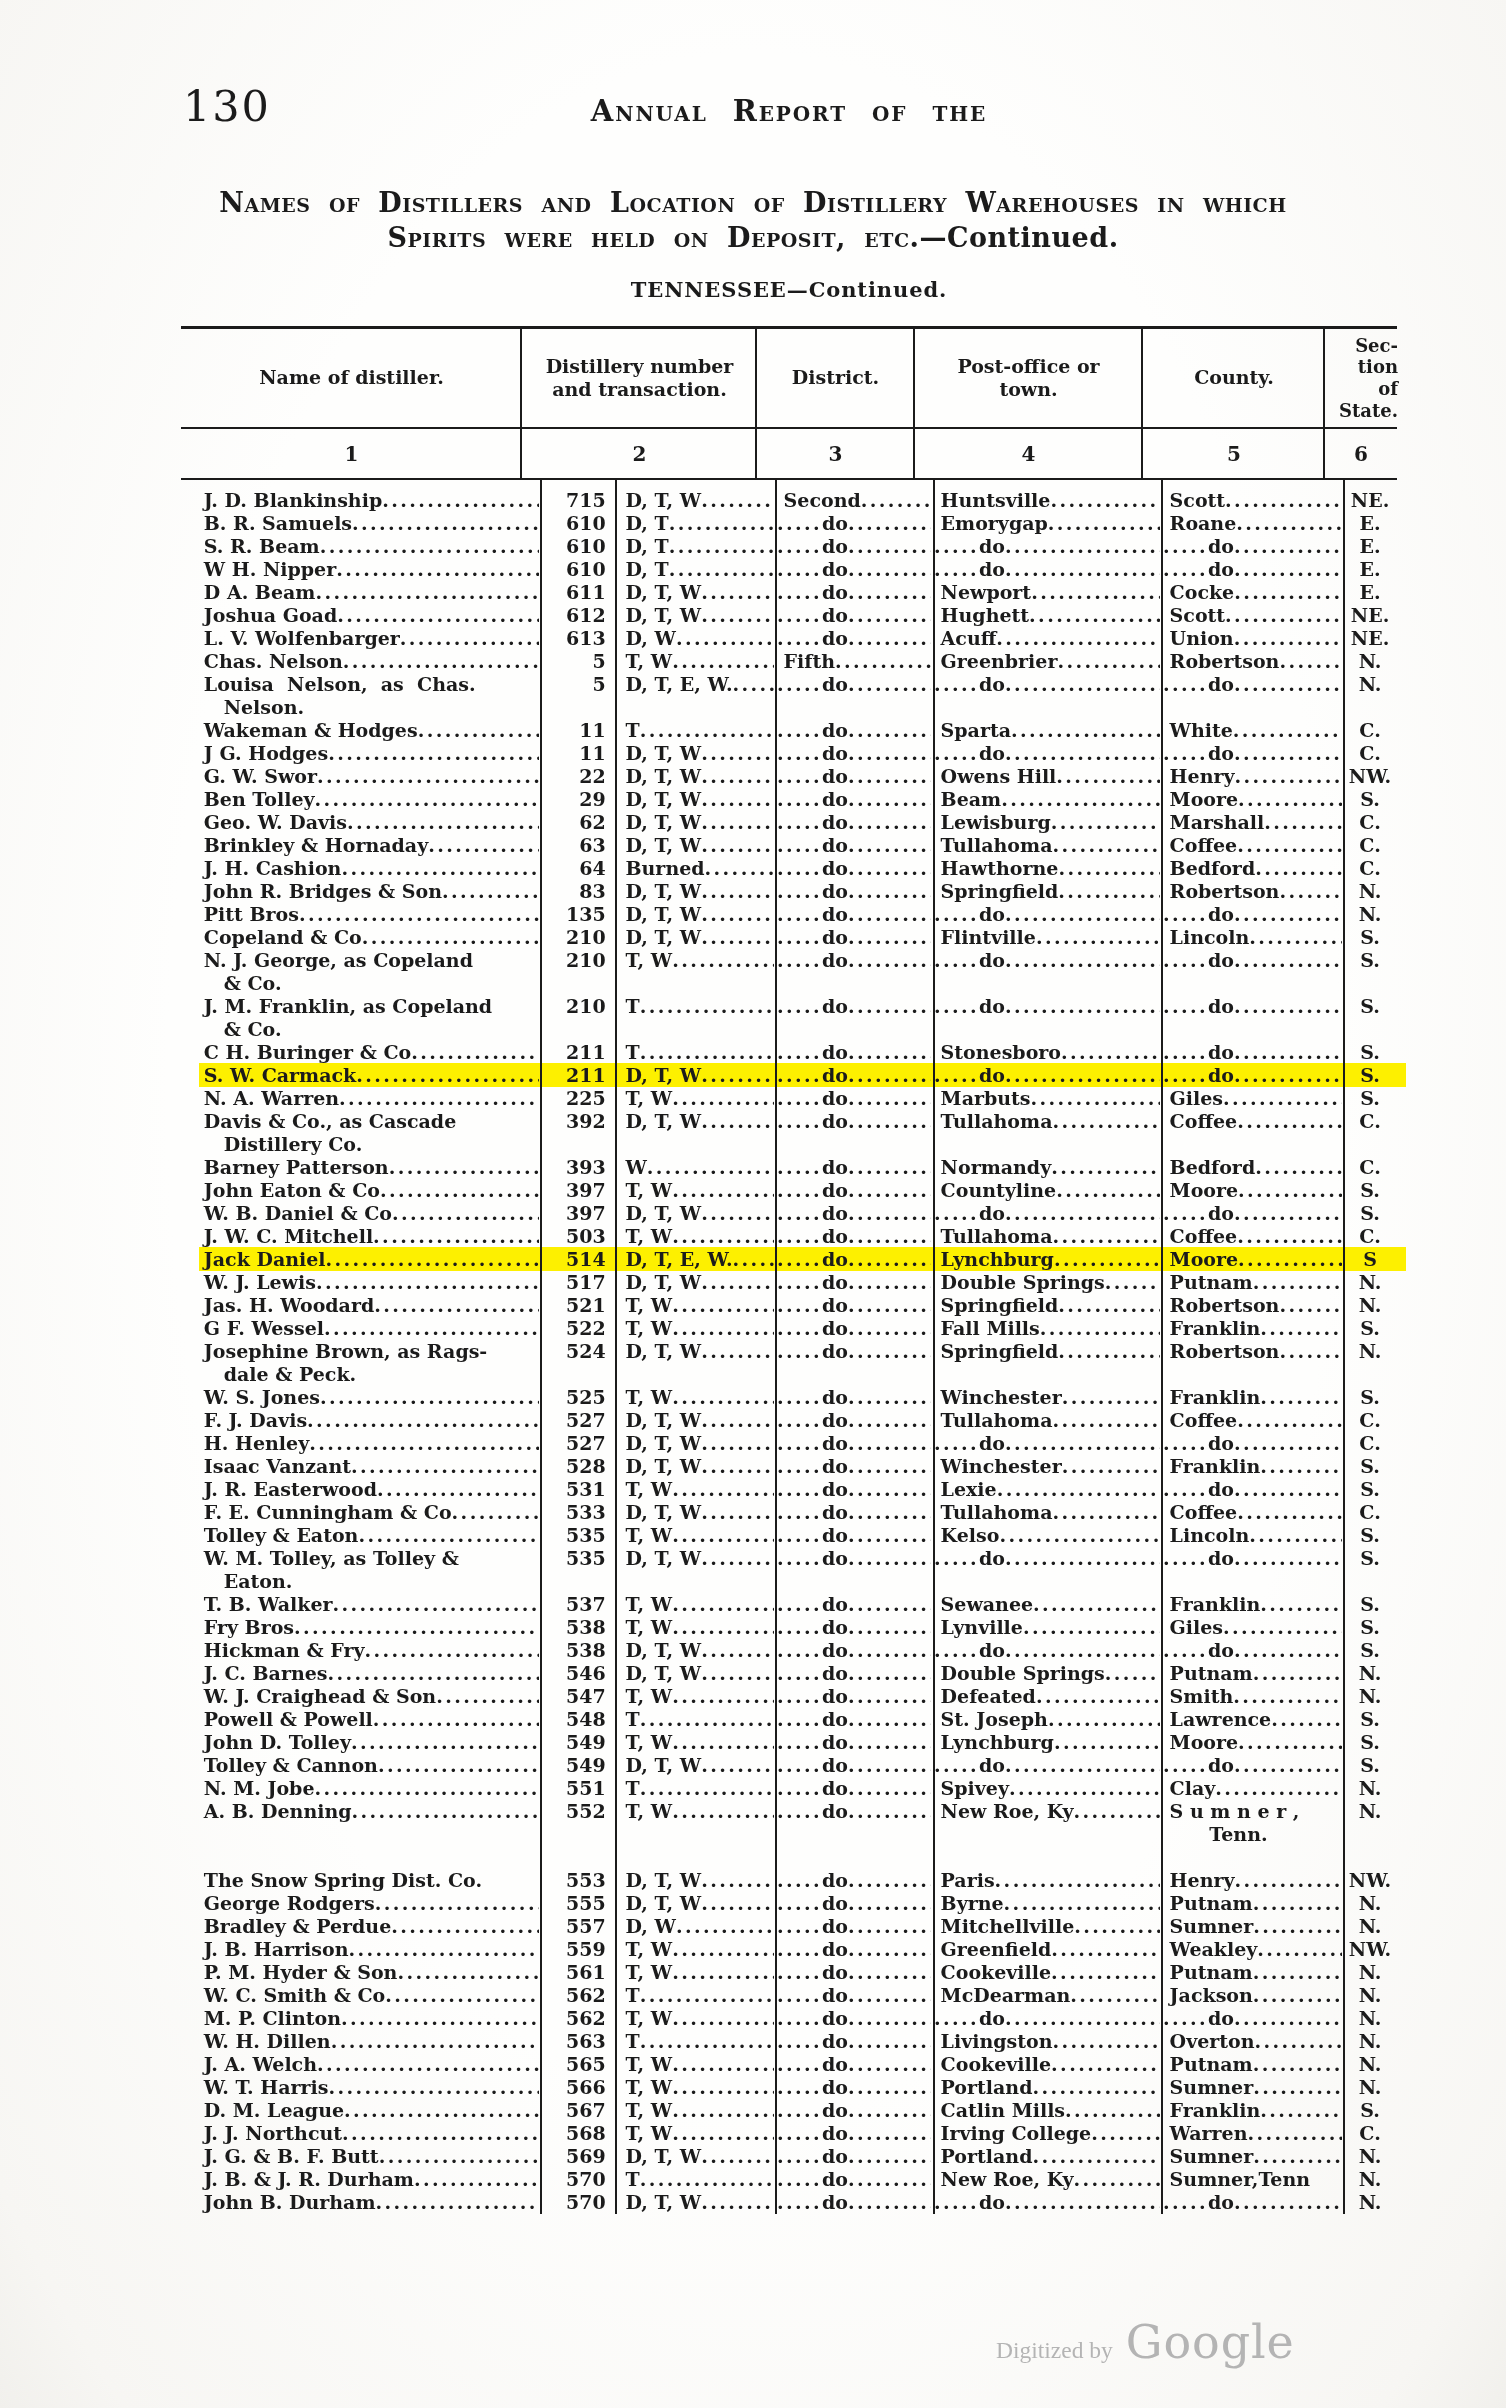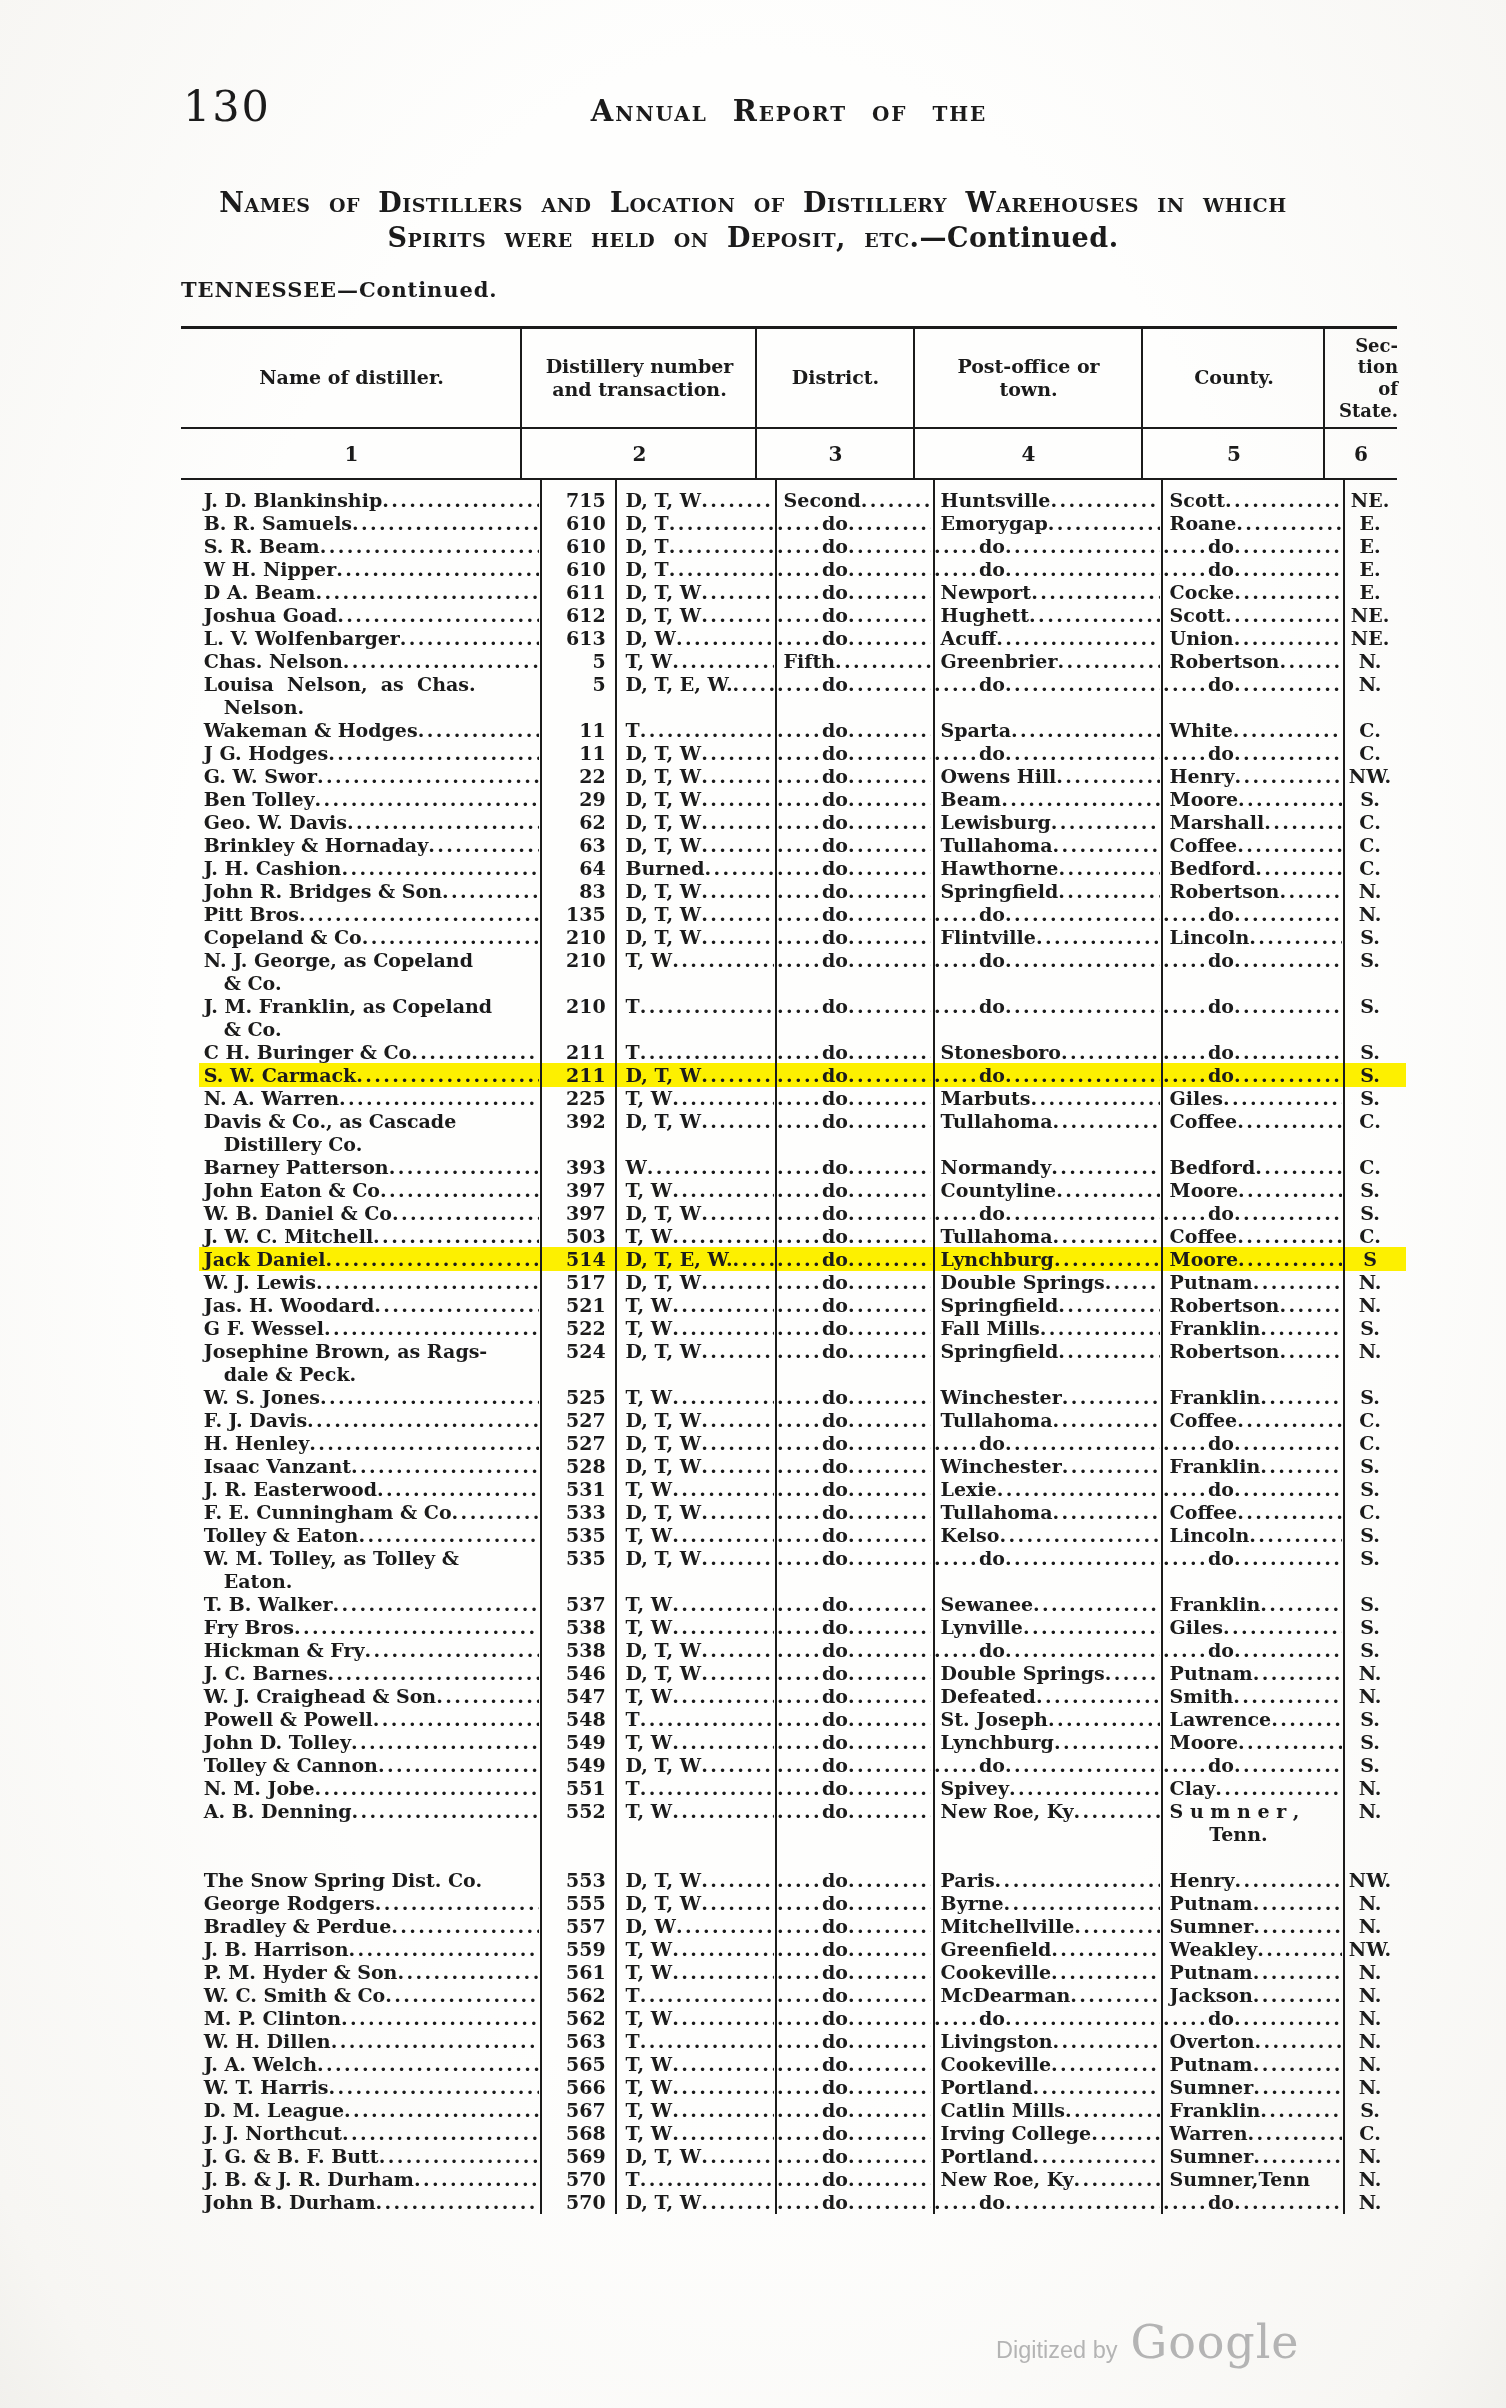--- a/index.html
+++ b/index.html
@@ -6,21 +6,21 @@
   html,body{margin:0;padding:0;background:#efeeec;}
   .page{position:relative;width:1507px;height:2409px;margin:0 auto;color:var(--ink);
         font-family:"DejaVu Serif",serif;overflow:hidden;
         background:radial-gradient(ellipse at 50% 45%, #fefefd 55%, #f7f6f3 92%, #f1f0ec 100%);}
   .sc{font-variant:small-caps;}
   .pageno{position:absolute;top:81px;left:183px;font-size:43px;font-weight:normal;letter-spacing:1.9px;}
   .runtitle{position:absolute;top:94px;left:181px;width:1216px;text-align:center;
             font-weight:bold;font-size:29px;letter-spacing:1.9px;word-spacing:13px;}
   .heading{position:absolute;top:185px;left:56px;width:1394px;text-align:center;
            font-weight:bold;font-size:27px;line-height:35px;letter-spacing:0.5px;word-spacing:8.5px;}
-  .subtitle{position:absolute;top:277px;left:181px;width:1216px;
+  .subtitle{position:absolute;top:277px;left:181px;width:1216px;text-align:center;
             font-weight:bold;font-size:21px;letter-spacing:0.9px;}
   
   .table{position:absolute;top:326px;left:181px;width:1216px;}
   .thead{position:relative;border-top:3.8px solid var(--ink);border-bottom:2.8px solid var(--ink);}
   .labels,.numbers{display:grid;grid-template-columns:341px 235px 157px 229px 182px 1fr;
                    align-items:center;text-align:center;font-weight:bold;}
   .labels{height:98px;border-bottom:2.8px solid var(--ink);font-size:19px;line-height:23.5px;}
   .labels>div{white-space:pre-line;}
   .numbers{height:49px;font-size:20px;}
   .h-sec{text-align:right;padding-left:14px;font-size:18px;line-height:21.7px;}
@@ -37,21 +37,21 @@
   .c-dist,.c-post,.c-county{padding-left:6.6px;}
   .cell.do{padding-left:0;}
   .c-sec{display:block;text-align:center;padding:0 1.9px 0 0;}
   .cell.ml{display:block;white-space:pre-wrap;}
   .txt{flex:0 0 auto;white-space:pre;}
   .ldr{flex:1 1 auto;overflow:hidden;white-space:nowrap;letter-spacing:2.4px;}
   .ldr::after{content:"..........................................................................";}
   .pre-dots{flex:0 0 auto;letter-spacing:2.4px;}
   
   .footer{position:absolute;top:2315px;left:996px;display:flex;align-items:baseline;color:var(--gray);}
-  .fd{font-family:Liberation Sans, sans-serif;font-size:23.5px;}
+  .fd{font-family:Liberation Serif, serif;font-size:23.5px;}
   .fg{font-family:"DejaVu Serif",serif;font-size:46px;margin-left:13px;letter-spacing:0.9px;}
 </style>
 </head>
 <body>
 
 <div class="page">
 
   <div class="pageno">130</div>
   <div class="runtitle sc">Annual Report of the</div>
 

